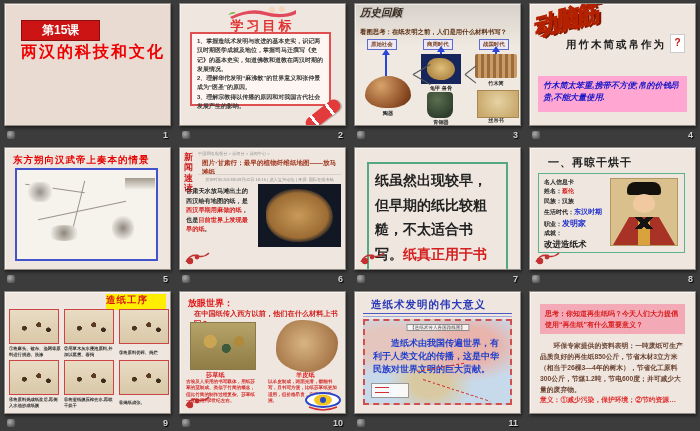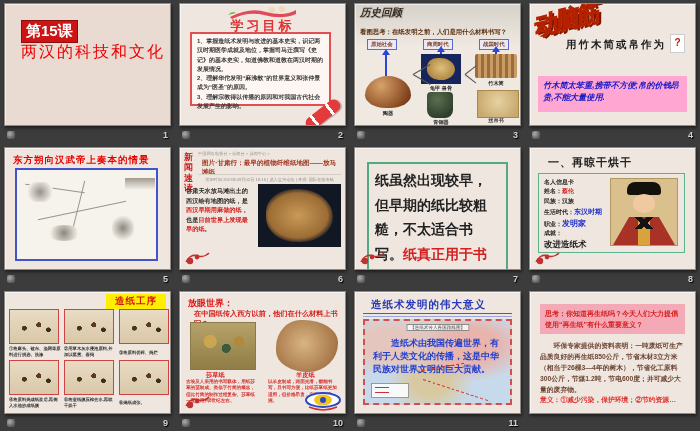--- a/index.html
+++ b/index.html
@@ -10,22 +10,22 @@
   .thumb{position:relative;height:121px;background:#efe7df;border:1px solid #8f8a84;
     box-shadow:inset 1px 1px 0 rgba(255,255,255,.55),1px 2px 3px rgba(0,0,0,.5);overflow:hidden;cursor:pointer;}
   .cellfoot{height:16px;display:flex;justify-content:space-between;align-items:center;padding:1px 3px 0 3px;}
   .wm{width:8px;height:8px;border-radius:2px;opacity:.85;
     background:radial-gradient(circle at 35% 35%,#b0b0b0 15%,#6d6d6d 60%,#4a4a4a 100%);}
   .pagenum{color:#d2d2d2;font-size:9px;font-weight:bold;text-shadow:1px 1px 1px #000;}
   .abs{position:absolute;}
   .stamp{position:absolute;left:4px;bottom:2px;}
   
   .s1{background:#e9dad2;}
-  .s1 .badge{left:16px;top:16px;background:#cc1414;color:#fff;font-size:15px;font-weight:bold;padding:1px 4px;border:1px solid #8d0d0d;}
-  .s1 .title{left:16px;top:38px;color:#ee0000;font-size:16px;font-weight:normal;letter-spacing:2px;}
+  .s1 .badge{left:16px;top:16px;background:#cc1414;color:#fff;font-size:12px;font-weight:bold;padding:1px 20px;border:1px solid #8d0d0d;}
+  .s1 .title{left:16px;top:38px;color:#ee0000;font-size:16px;font-weight:bold;letter-spacing:2px;}
   .s1 .foot{left:0;right:0;top:86px;text-align:center;color:#3c3c3c;font-size:8.5px;font-weight:bold;}
   
   .s2 .ttl{left:0;right:0;top:13px;text-align:center;color:#e03030;font-size:13px;font-weight:bold;letter-spacing:3px;}
   .s2 .box{left:10px;right:14px;top:28px;height:74px;border:2px solid #e05050;background:#fdf6f2;
     padding:3px 5px;font-size:6px;line-height:1.55;color:#3a3a3a;font-weight:bold;white-space:pre-line;box-sizing:border-box;}
   .crayon{position:absolute;right:2px;bottom:4px;width:40px;height:13px;border-radius:6px;transform:rotate(-38deg);
     background:repeating-linear-gradient(90deg,#e33b3b 0 8px,#ffffff 8px 11px,#e33b3b 11px 19px);box-shadow:1px 1px 1px rgba(0,0,0,.3);}
   
   .s3{background:linear-gradient(#d6d1ca,#efe9e1 35%);}
   .s3 .logo{left:5px;top:2px;font-size:10.5px;font-weight:bold;font-style:italic;color:#3a2c1e;text-shadow:1px 1px 0 #bbb;}
@@ -76,21 +76,21 @@
   .redv{color:#d42020;}
   .portrait{position:absolute;right:6px;top:4px;width:66px;bottom:6px;background:#d9c08c;border:1px solid #b09860;overflow:hidden;}
   .portrait .hat{position:absolute;left:50%;top:3px;width:34px;height:13px;margin-left:-17px;background:#14100c;border-radius:8px 8px 3px 3px;}
   .portrait .face{position:absolute;left:50%;top:15px;width:22px;height:19px;margin-left:-11px;background:#f0c9a0;border-radius:48%;}
   .portrait .robe{position:absolute;left:50%;bottom:0;width:62px;height:28px;margin-left:-31px;background:#a83226;
     clip-path:polygon(26% 0,74% 0,100% 100%,0 100%);}
   .portrait .sash{position:absolute;left:50%;bottom:0;width:12px;height:26px;margin-left:-6px;background:#d8a23c;}
   .portrait .collar{position:absolute;left:50%;bottom:16px;width:30px;height:12px;margin-left:-15px;
     background:linear-gradient(135deg,transparent 42%,#141414 42% 58%,transparent 58%),linear-gradient(45deg,transparent 42%,#141414 42% 58%,transparent 58%);}
   
-  .s9 .banner{right:4px;top:2px;width:60px;height:16px;background:#ffee00;color:#d41414;font-size:9.5px;font-weight:bold;text-align:center;line-height:13px;letter-spacing:1px;}
+  .s9 .banner{right:4px;top:2px;width:60px;height:16px;background:#ffee00;color:#d41414;font-size:9.5px;font-weight:bold;text-align:left;line-height:13px;letter-spacing:1px;font-family:Liberation Mono, monospace;}
   .pimg{position:absolute;width:50px;height:35px;border:1px solid #cc4444;box-sizing:border-box;
     background:radial-gradient(circle at 30% 55%,#4a3420 6%,rgba(0,0,0,0) 7%),
       radial-gradient(circle at 60% 45%,#5a3a22 7%,rgba(0,0,0,0) 8%),
       radial-gradient(circle at 80% 60%,#3c2c1c 5%,rgba(0,0,0,0) 6%),
       linear-gradient(#e9dcc4,#d9c8a8);}
   .cap{position:absolute;width:52px;font-size:4.3px;line-height:1.35;color:#333;font-weight:bold;}
   
   .s10 .hd{left:8px;top:5px;font-size:9px;font-weight:bold;color:#e01010;}
   .s10 .q{left:14px;top:17px;right:4px;font-size:7.2px;font-weight:bold;color:#d42020;}
   .papy{left:10px;top:30px;width:64px;height:46px;border:1px solid #8a7a4a;

